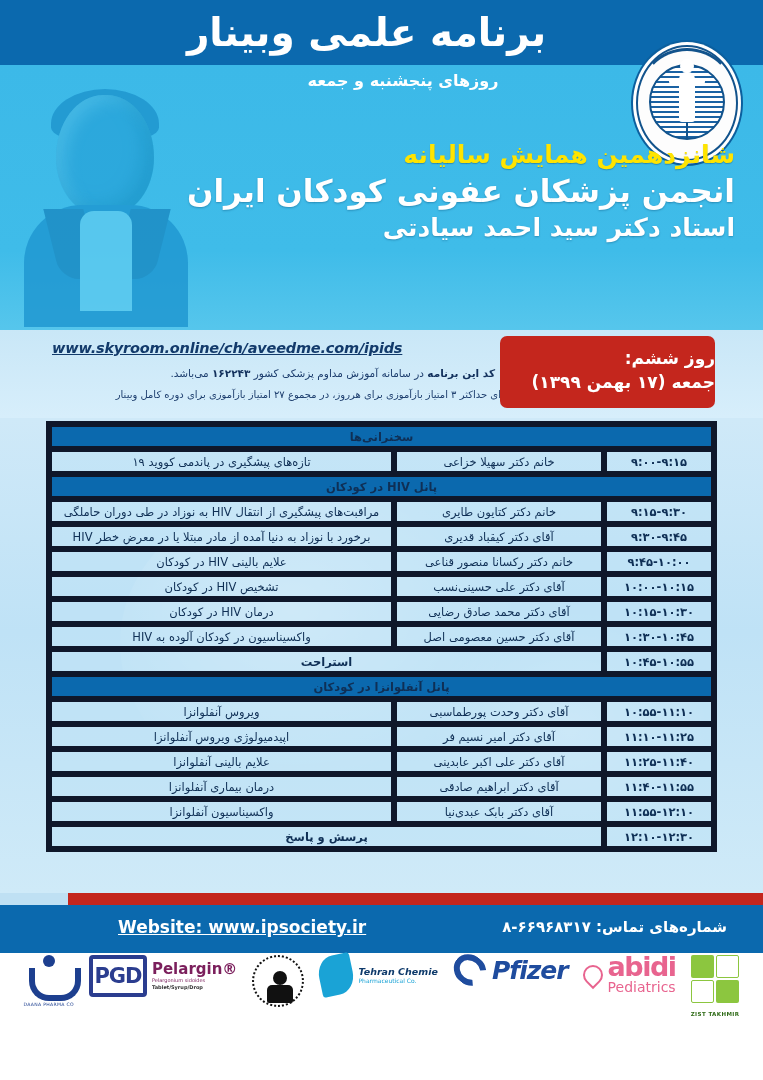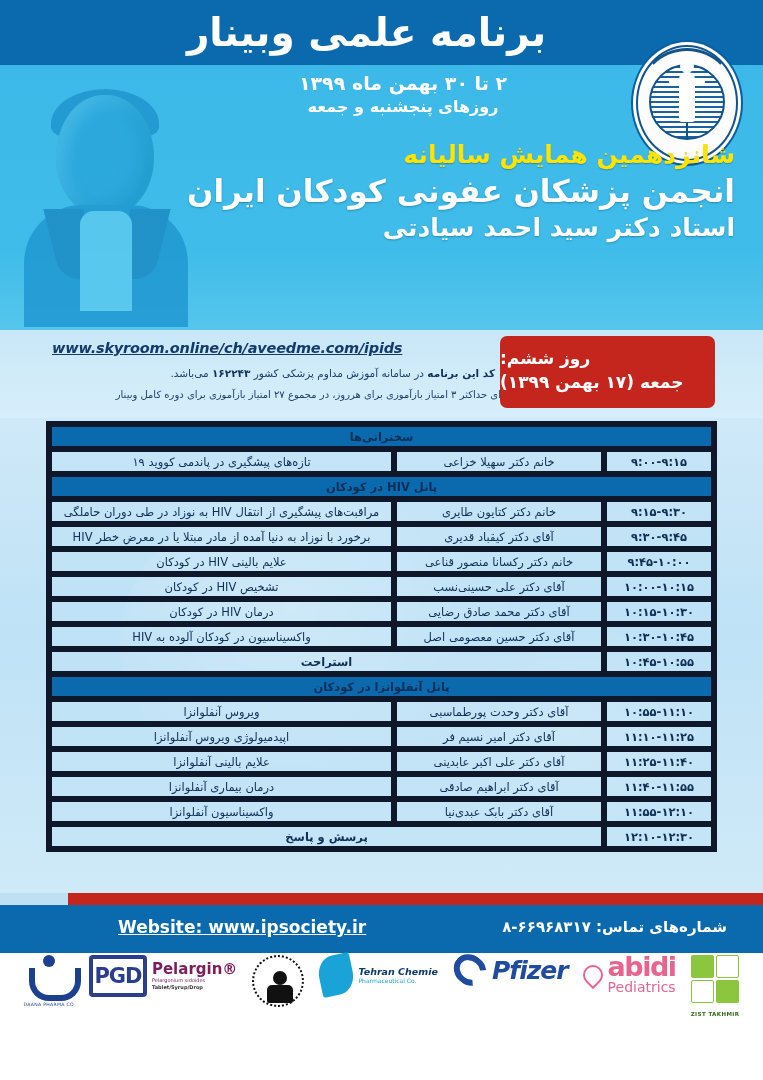--- a/index.html
+++ b/index.html
@@ -261,21 +261,21 @@
 
   .day-badge {
     position: absolute;
     top: 336px;
     left: 500px;
     width: 215px;
     height: 72px;
     background: #c4261d;
     border-radius: 7px;
     color: #ffffff;
-    text-align: left;
+    text-align: right;
     direction: rtl;
     padding-top: 10px;
   }
   .day-badge .d1 { font-size: 17px; font-weight: bold; line-height: 24px; }
   .day-badge .d2 { font-size: 17px; font-weight: bold; line-height: 24px; }
 
   
   .table-bg {
     position: absolute;
     top: 418px; left: 0;
@@ -530,21 +530,20 @@
 
   <div class="emblem">
     <div class="ring-outer"></div>
     <div class="ring-text"></div>
     <div class="globe"></div>
     <div class="child"></div>
     <div class="arc"></div>
   </div>
 
   <div class="date-block">
-    <div class="date-l1">۲ تا ۳۰ بهمن ماه ۱۳۹۹</div>
     <div class="date-l2">روزهای پنجشنبه و جمعه</div>
   </div>
 
   <div class="title-block">
     <div class="t-line1">شانزدهمین همایش سالیانه</div>
     <div class="t-line2">انجمن پزشکان عفونی کودکان ایران</div>
     <div class="t-line4">استاد دکتر سید احمد سیادتی</div>
   </div>
 
   <div class="info-strip"></div>

